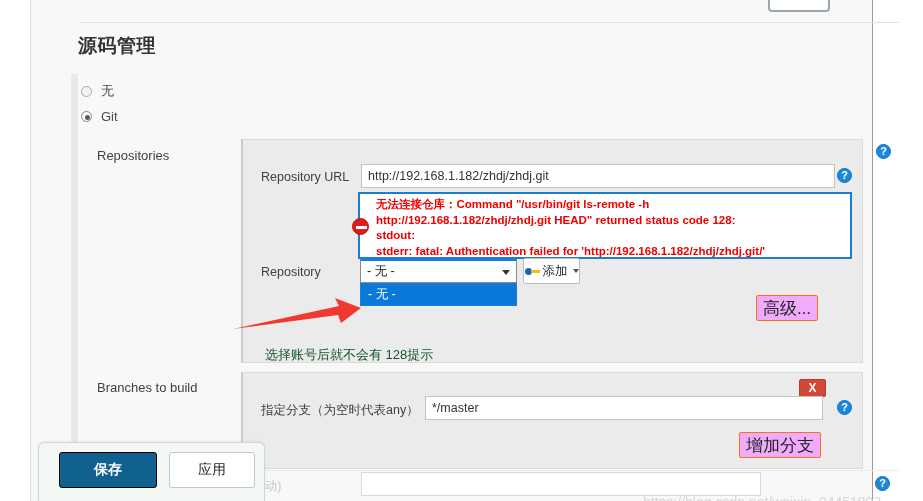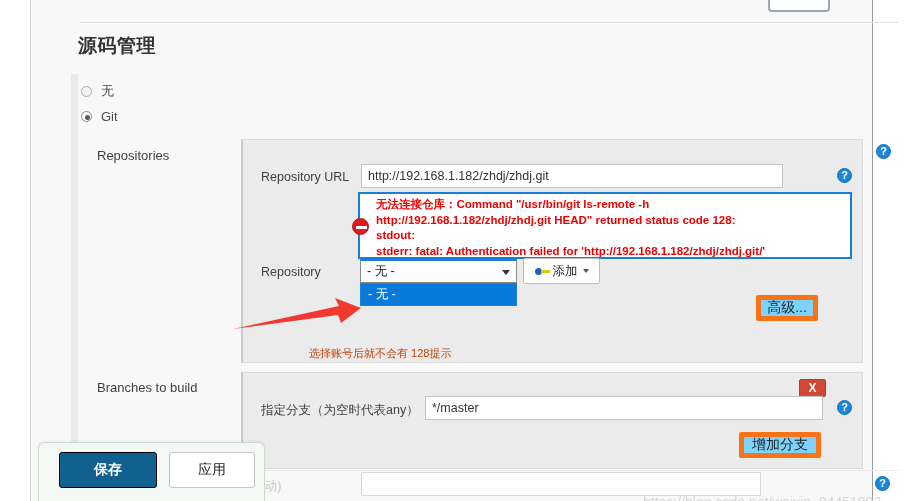--- a/index.html
+++ b/index.html
@@ -113,21 +113,21 @@
     border: 1px solid #c4c4c4;
     font-family: "Liberation Sans", "DejaVu Sans", sans-serif;
     font-size: 12.5px;
     color: #333333;
     padding: 0 6px;
     line-height: 22px;
   }
 
   
   .lbl-repo-url { left: 230px; top: 170px; }
-  .in-repo-url { left: 330px; top: 164px; width: 422px; height: 24px; }
+  .in-repo-url { left: 330px; top: 164px; width: 474px; height: 24px; }
 
   
   .error-box {
     position: absolute;
     left: 327px; top: 192px; width: 494px; height: 67px;
     background: #ffffff;
     border: 2px solid #1a7fd4;
   }
   .error-icon {
     position: absolute;
@@ -187,21 +187,21 @@
     color: #222222;
   }
   .select-option.sel {
     background: #0a7ada;
     color: #ffffff;
   }
 
   
   .add-cred-btn {
     position: absolute;
-    left: 492px; top: 258px; width: 77px; height: 26px;
+    left: 492px; top: 258px; width: 57px; height: 26px;
     background: #ffffff;
     border: 1px solid #bdbdbd;
     border-radius: 2px;
     font-size: 12.5px; color: #222222;
     display: flex; align-items: center; justify-content: center;
     gap: 3px;
   }
   .key-icon {
     position: relative;
     width: 15px; height: 9px; flex: none;
@@ -220,46 +220,45 @@
     width: 0; height: 0;
     border-left: 3.5px solid transparent;
     border-right: 3.5px solid transparent;
     border-top: 4.5px solid #555555;
     margin-left: 2px;
   }
 
   
   .side-btn {
     position: absolute;
-    background: #7dd3fc;
-    border: 5px solid #f97316;
+    background: #f0abfc;
+    border: 1px solid #f97316;
     border-radius: 2px;
-    font-size: 14px;
+    font-size: 17px;
     color: #222222;
     display: flex; align-items: center; justify-content: center;
   }
   .btn-advanced { left: 725px; top: 295px; width: 62px; height: 26px; }
   .btn-add-repo { left: 670px; top: 332px; width: 120px; height: 26px; font-weight: bold; }
   .btn-add-branch { left: 708px; top: 432px; width: 82px; height: 26px; }
 
   
   .arrow-svg {
     position: absolute;
     left: 200px; top: 292px;
     width: 132px; height: 44px;
     z-index: 20;
     pointer-events: none;
   }
   .annot-text {
     position: absolute;
     left: 234px; top: 346px;
-    font-size: 11px;
-    color: #c2410c;
+    font-size: 13px;
+    color: #14532d;
     z-index: 20;
-    margin-left: 44px;
   }
 
   
   .lbl-branch { left: 230px; top: 402px; }
   .in-branch { left: 394px; top: 396px; width: 398px; height: 24px; }
   .del-x {
     position: absolute;
     left: 768px; top: 379px; width: 27px; height: 18px;
     background: #d14836;
     border: 1px solid #b63b2b;

